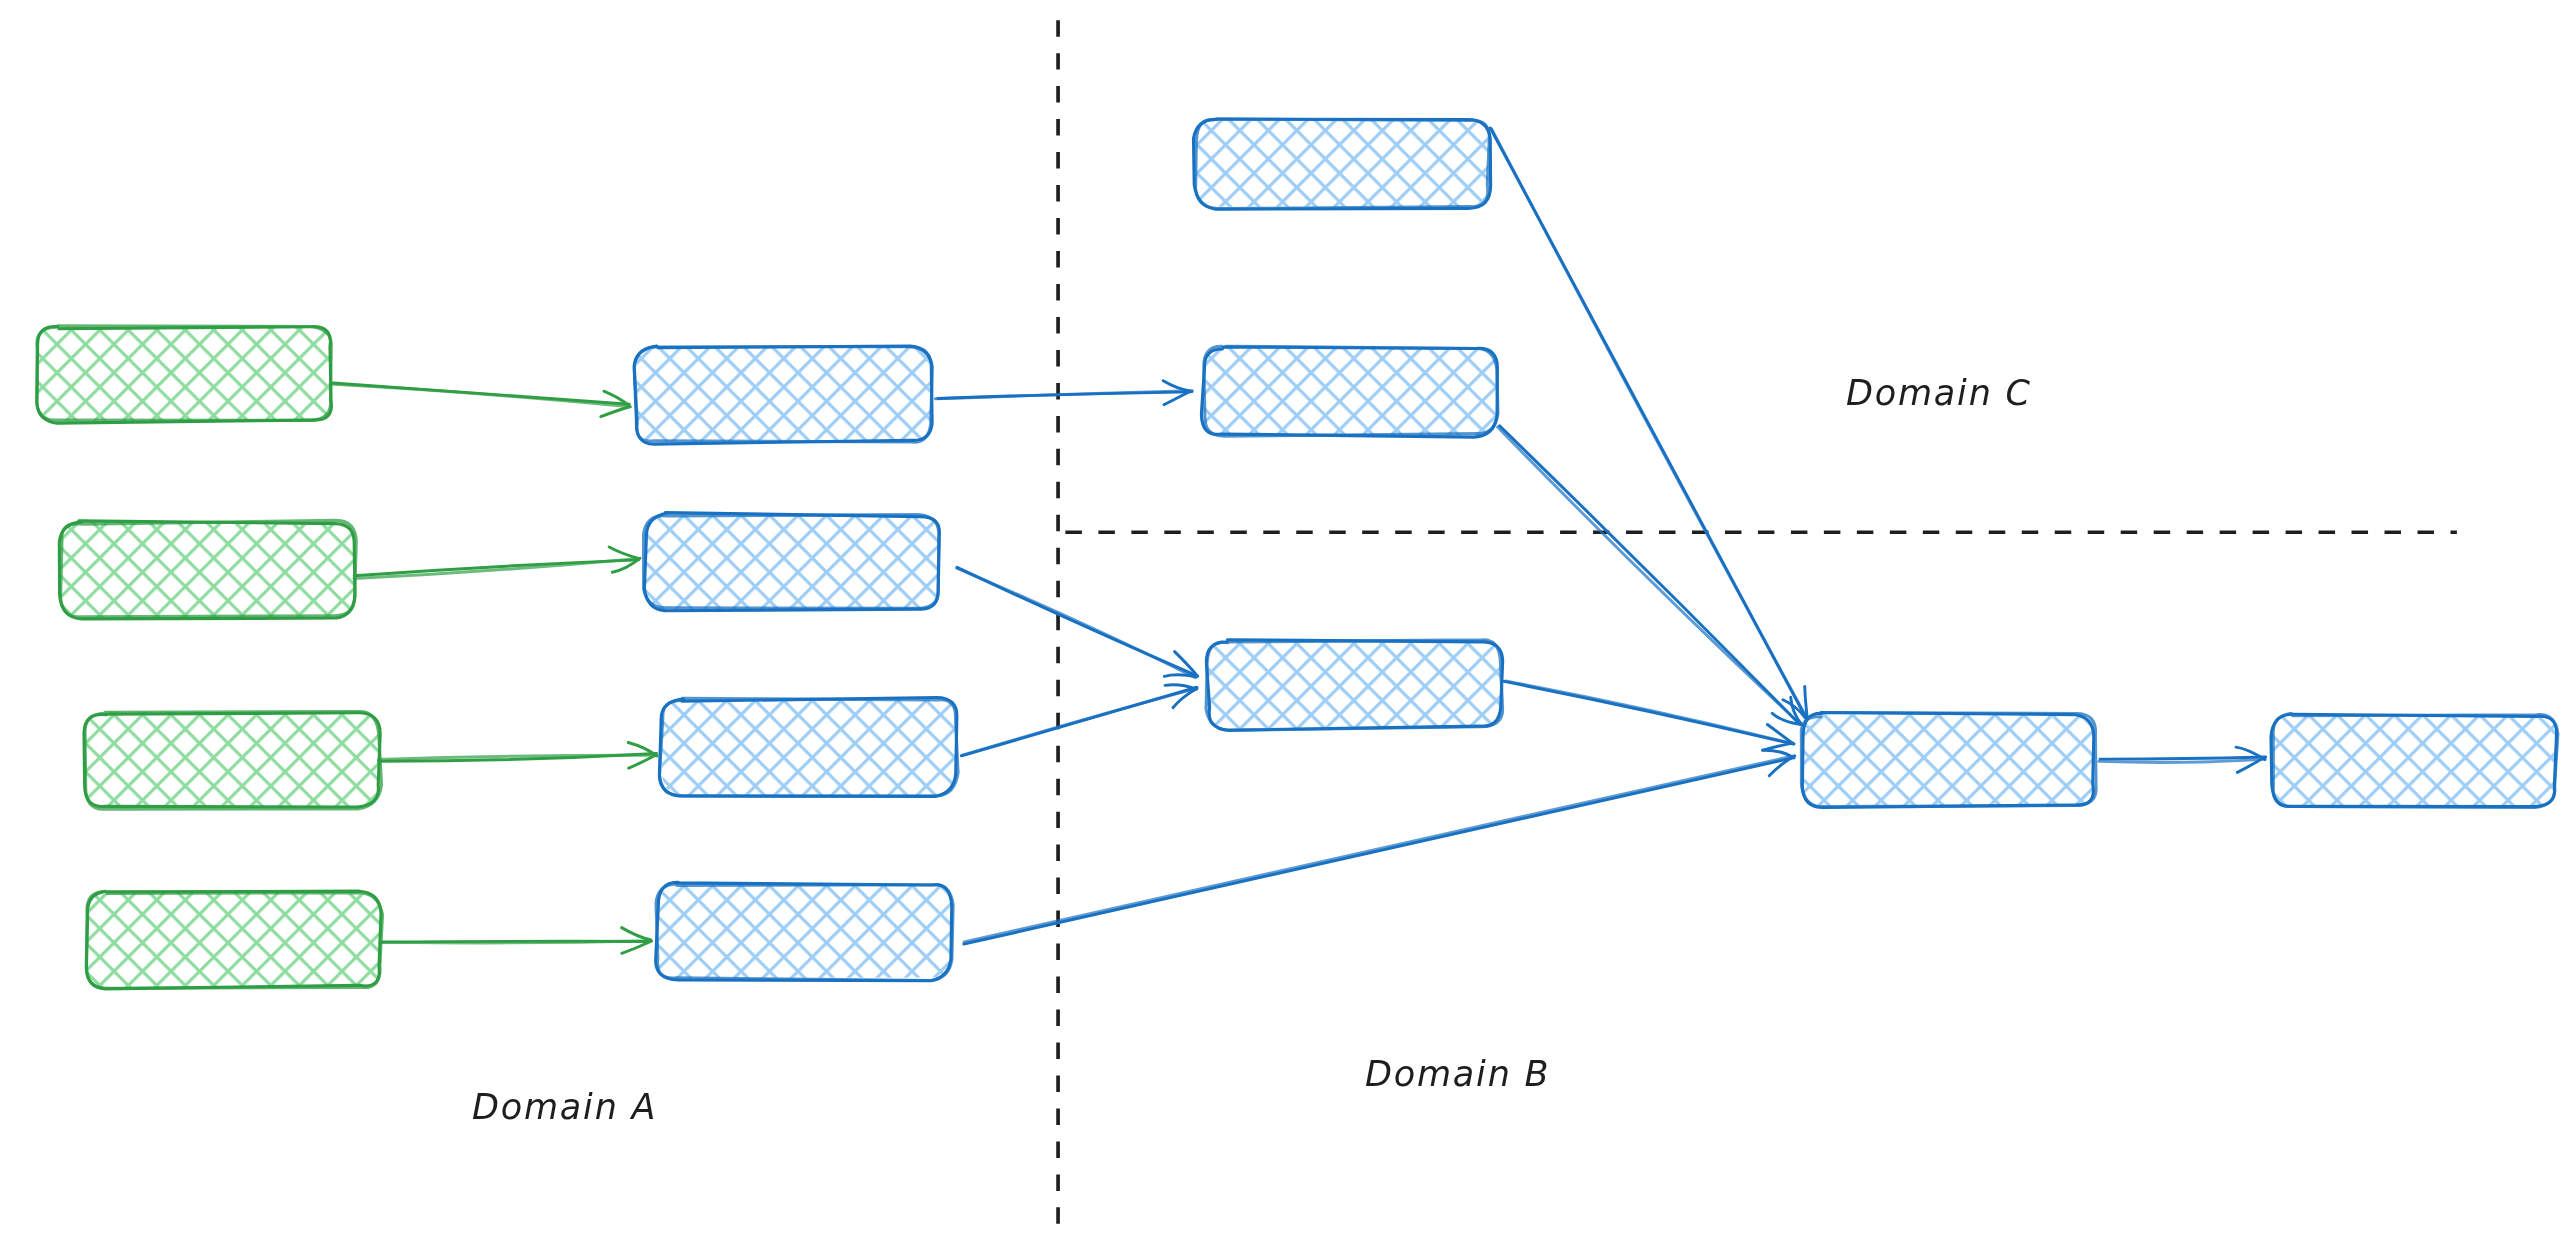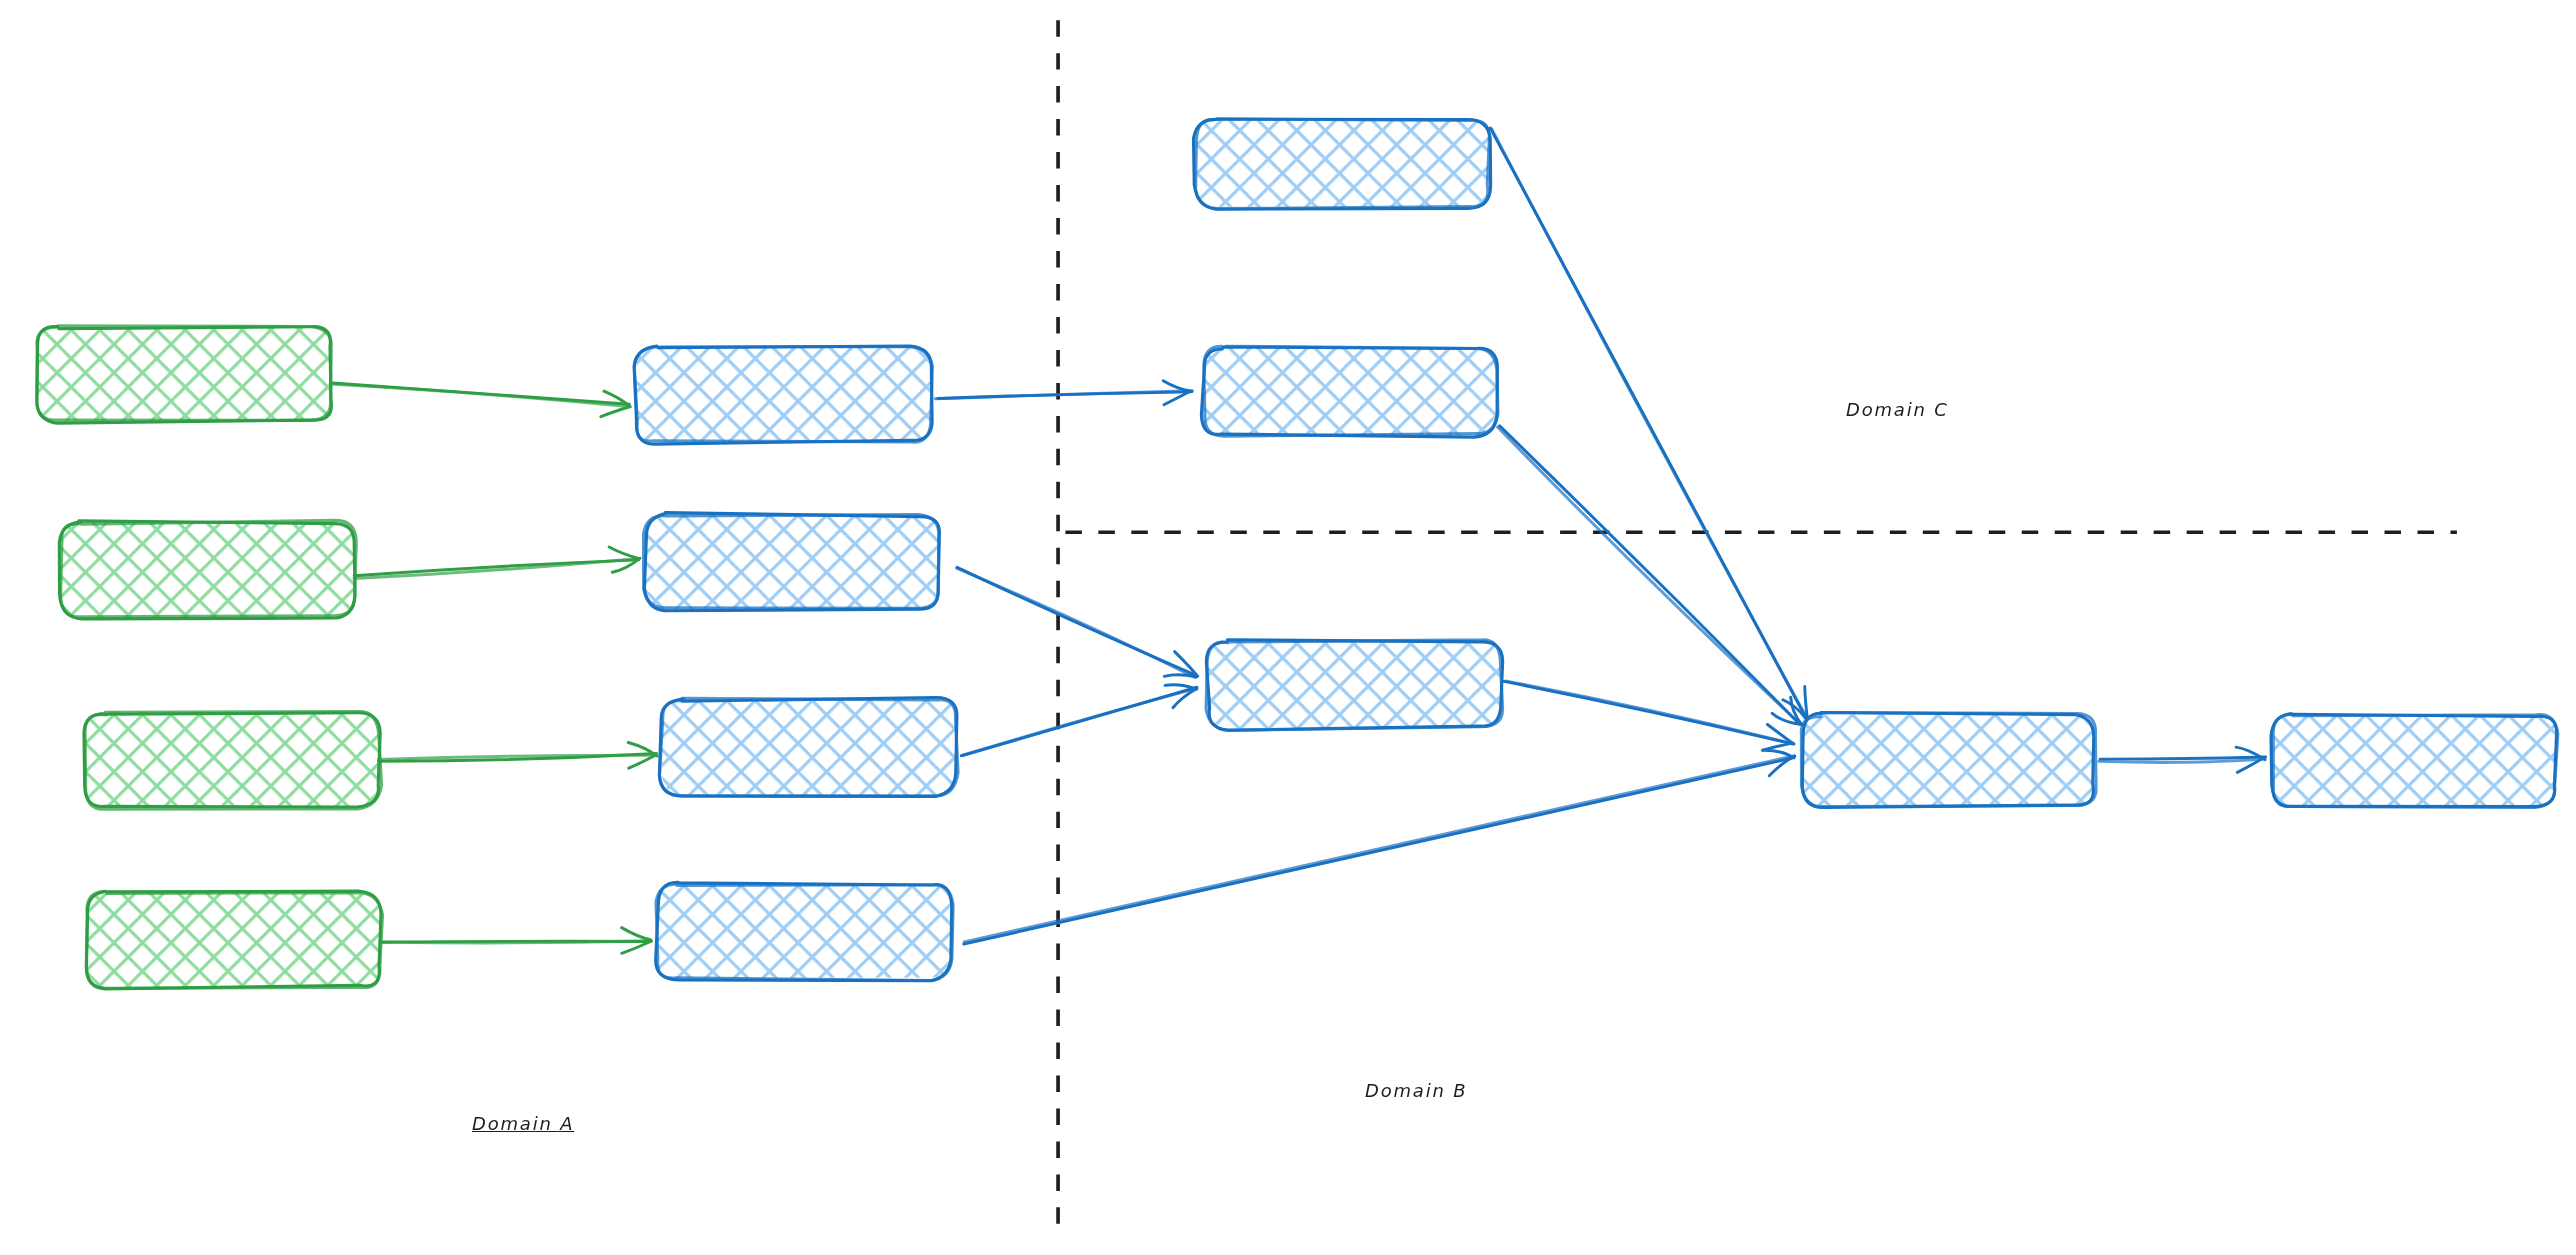--- a/index.html
+++ b/index.html
@@ -21,27 +21,26 @@
     position: absolute;
     top: 0;
     left: 0;
     width: 2576px;
     height: 1255px;
     display: block;
   }
   .domain-label {
     position: absolute;
     font-family: "DejaVu Sans", sans-serif;
-    font-size: 18px;
+    font-size: 35px;
     font-style: italic;
     letter-spacing: 1.8px;
     color: #1e1e1e;
     white-space: nowrap;
     user-select: none;
-    margin-top: 26px;
   }
 </style>
 </head>
 <body>
 
 <div id="canvas-wrap">
   <svg id="diagram-svg" viewBox="0 0 2812 1370" xmlns="http://www.w3.org/2000/svg">
     <defs>
       <pattern id="hatch-green" width="22" height="22" patternTransform="rotate(45)" patternUnits="userSpaceOnUse">
         <line x1="0" y1="0" x2="0" y2="22" stroke="#8fdca0" stroke-width="7"></line>
@@ -192,17 +191,17 @@
           <path d="M 1989.5723001018036 777.8253940107419 L 2265.3668295993316 778.8550551421265 Q 2289.304604627986 778.159599972125 2287.351163162175 802.6262465015176 L 2288.09476056271 860.2765627406894 Q 2289.043878986614 879.0771505840482 2264.796040011568 879.3640696057882 L 1989.6192368045538 880.4360746874642 Q 1969.415251591157 881.5749285240541 1966.5337181578082 856.3782141213204 L 1966.448684514523 802.7186960235791 Q 1964.6350641251704 781.3574687618565 1987.4862618928246 782.4362919950096" fill="none" stroke="#1971c2" stroke-width="3.4" stroke-linecap="round" stroke-linejoin="round" opacity="0.75"></path>
         </g>
         <g>
           <path d="M 2503.0968709956373 780.3039716727584 L 2766.9642736435703 780.7469542274005 Q 2791.053143979168 779.0341624261039 2790.0915405041032 802.3493274695935 L 2790.197606278117 857.6912464145996 Q 2789.9042713170425 880.0052356725583 2767.066600418215 878.8866078138755 L 2501.303217172857 881.1349385510828 Q 2479.258157062744 880.3068582303388 2480.0583150869506 858.4170026786704 L 2480.287778282858 801.9495847707379 Q 2480.538445092057 780.3871107108831 2500.9467412949293 780.3499907262391" fill="url(#hatch-blue)" stroke="none"></path>
           <path d="M 2502.9033588902576 779.7051867018944 L 2767.5271721372974 782.153760387727 Q 2790.691039706809 779.672942591772 2790.86217351121 799.6763319493626 L 2788.460324681299 857.3183339366309 Q 2791.6873325606284 879.8351840984241 2765.541151046819 880.5395955502705 L 2499.4444335937706 880.2932916103365 Q 2482.150233843154 881.7948543569049 2479.9409122478874 856.6452068334656 L 2479.0676137574333 803.8423594972317 Q 2480.882864143086 780.1696479333423 2502.1028115761947 779.5042697439455" fill="none" stroke="#1971c2" stroke-width="3.4" stroke-linecap="round" stroke-linejoin="round" opacity="1"></path>
           <path d="M 2502.7549092785243 781.319833328165 L 2768.4749726786627 780.2827205194545 Q 2789.8111218940517 777.800524091907 2792.203469385953 801.222033978357 L 2788.488696194202 860.3160107277874 Q 2790.3708029284007 878.4541454796931 2767.3475658545026 881.4843597431129 L 2502.290554047977 880.3536239637777 Q 2479.1083229072897 880.0990234387568 2481.693584444138 858.5948745742417 L 2481.4968269367223 801.6944000254824 Q 2480.4693199172007 781.4359787006099 2500.7443641668856 778.8993957526513" fill="none" stroke="#1971c2" stroke-width="3.4" stroke-linecap="round" stroke-linejoin="round" opacity="0.75"></path>
         </g>
       </g>
   </svg>
 
-  <div class="domain-label" id="label-domain-a" style="left: 472px; top: 1087px; text-decoration: underline;">Domain A</div>
+  <div class="domain-label" id="label-domain-a" style="left: 472px; top: 1087px;">Domain A</div>
   <div class="domain-label" id="label-domain-b" style="left: 1365px; top: 1054px;">Domain B</div>
   <div class="domain-label" id="label-domain-c" style="left: 1846px; top: 373px;">Domain C</div>
 </div>
 
 
 </body></html>

